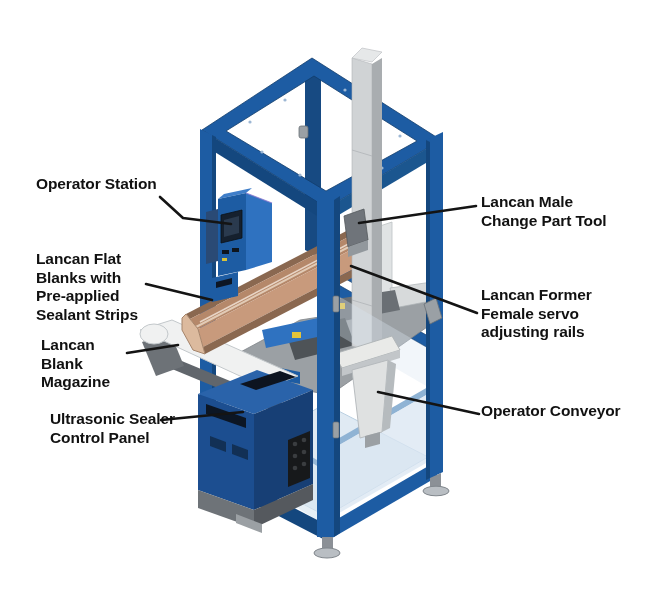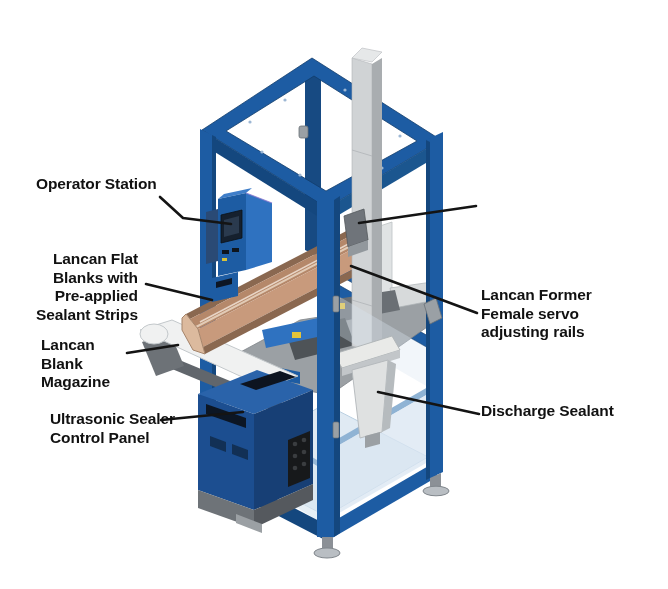--- a/index.html
+++ b/index.html
@@ -12,21 +12,21 @@
   .lbl{
     position:absolute;
     font-weight:bold;
     font-size:15.5px;
     line-height:18.5px;
     color:var(--label-text,#111);
     white-space:pre-line;
     letter-spacing:-0.1px;
   }
   .lbl-operator{left:36px;top:175px;}
-  .lbl-blanks{left:36px;top:250px;text-align:right;}
+  .lbl-blanks{left:36px;top:250px;}
   .lbl-magazine{left:41px;top:336px;}
   .lbl-ultrasonic{left:50px;top:410px;}
   .lbl-maletool{left:481px;top:193px;}
   .lbl-female{left:481px;top:286px;}
   .lbl-discharge{left:481px;top:402px;}
 </style>
 </head>
 <body>
 
 <div id="stage">
@@ -191,18 +191,20 @@
   <div class="lbl lbl-operator">Operator Station</div>
   <div class="lbl lbl-blanks">Lancan Flat
 Blanks with
 Pre-applied
 Sealant Strips</div>
   <div class="lbl lbl-magazine">Lancan
 Blank
 Magazine</div>
   <div class="lbl lbl-ultrasonic">Ultrasonic Sealer
 Control Panel</div>
+  <div class="lbl lbl-maletool">Lancan Male
+Change Part Tool</div>
   <div class="lbl lbl-female">Lancan Former
 Female servo
 adjusting rails</div>
-  <div class="lbl lbl-discharge">Discharge Sealant</div>
+  <div class="lbl lbl-discharge">Operator Conveyor</div>
 
 </div>
 
 </body></html>

